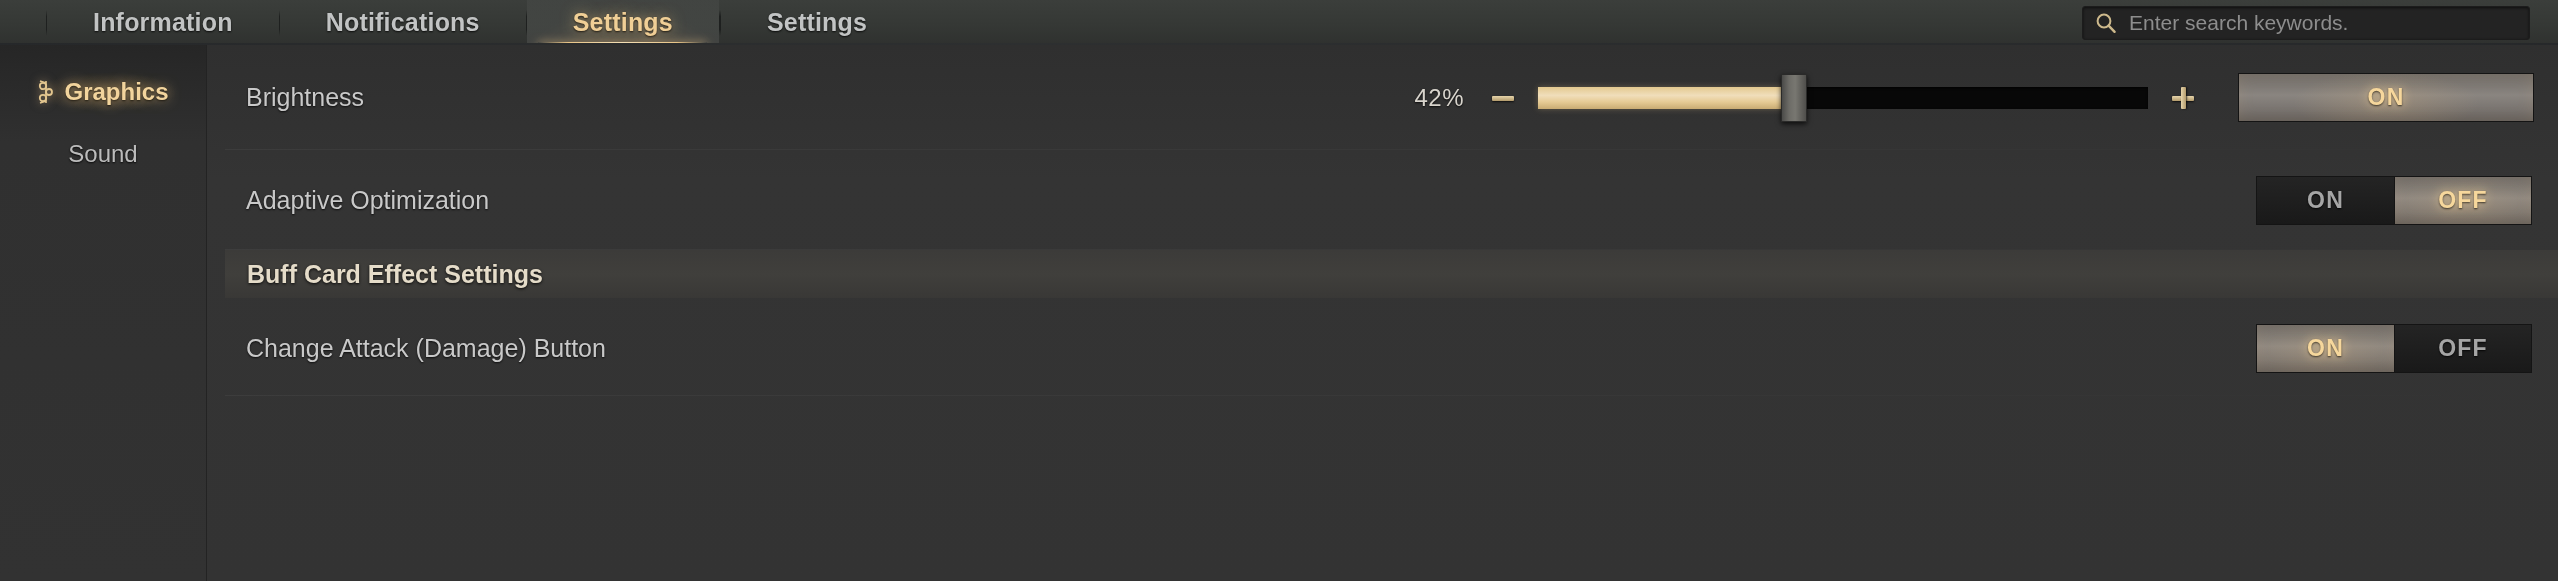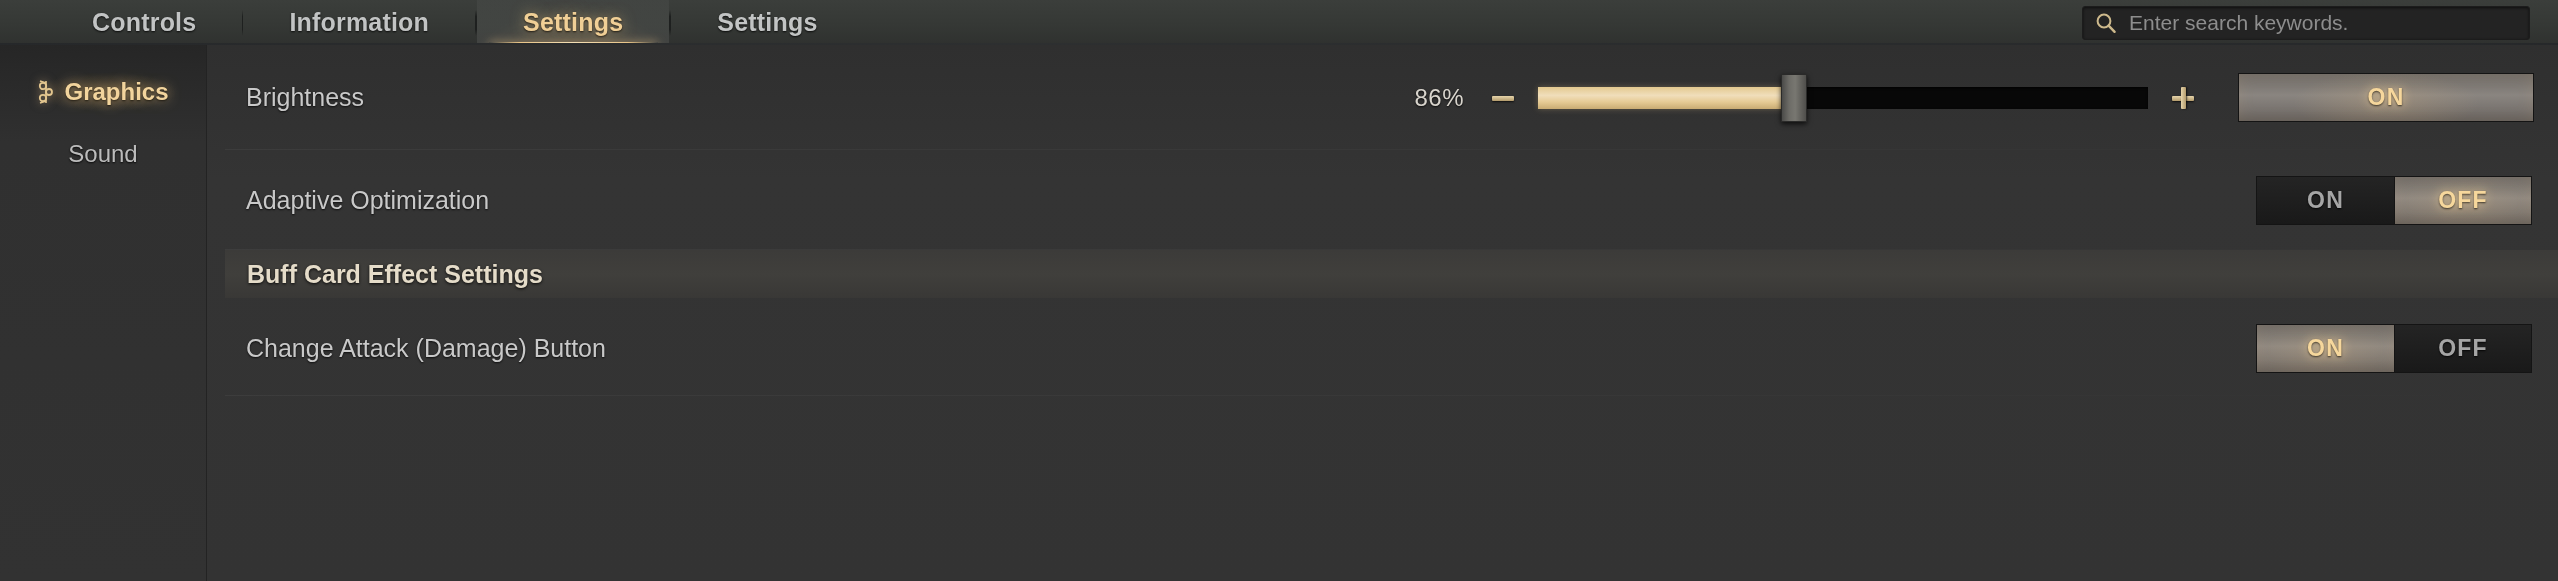--- a/index.html
+++ b/index.html
@@ -223,28 +223,28 @@
   .row-attack{ height:96px; }
   .row-pad-top{ margin-top:2px; }
 </style>
 </head>
 <body>
 
 <div class="app">
 
   <div class="topbar">
     <div class="nav">
-      <div class="nav-item">
-        <span>Controls</span>
-      </div>
       <div class="nav-sep"></div>
       <div class="nav-item">
         <span>Information</span>
       </div>
       <div class="nav-sep"></div>
+      <div class="nav-item">
+        <span>Notifications</span>
+      </div>
       <div class="nav-sep"></div>
       <div class="nav-item active">
         <span>Settings</span>
       </div>
       <div class="nav-sep"></div>
       <div class="nav-sep"></div>
       <div class="nav-item">
         <span>Settings</span>
       </div>
     </div>
@@ -277,21 +277,21 @@
     <div class="side-item sound">
       <span class="side-label">Sound</span>
     </div>
   </div>
 
   <div class="content">
 
     <div class="row row-brightness">
       <span class="row-label">Brightness</span>
       <div class="row-right">
-        <span class="pct">86%</span>
+        <span class="pct">42%</span>
         <span class="step-btn">
           <span class="bar-h"></span>
         </span>
         <div class="slider">
           <div class="slider-fill" id="sliderFill" style="width: 42%;"></div>
           <div class="slider-knob" id="sliderKnob" style="left: 42%;"></div>
         </div>
         <span class="step-btn">
           <span class="bar-h"></span>
           <span class="bar-v"></span>

